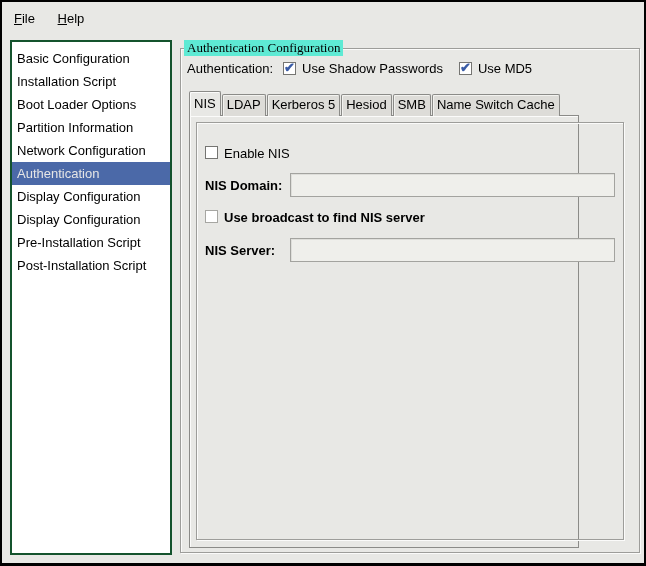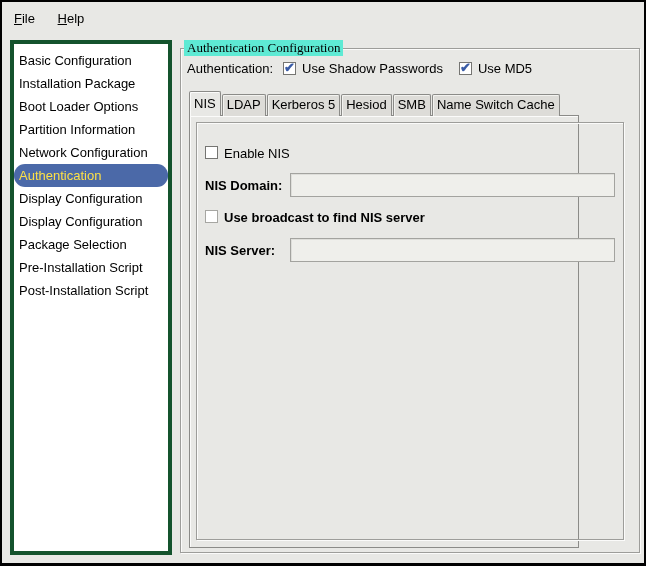--- a/index.html
+++ b/index.html
@@ -19,28 +19,28 @@
   .menubar {
     position:absolute; left:0; top:0; right:16px; height:34px;
     padding:9px 0 0 12px; box-sizing:border-box;
   }
   .menu-item { display:inline-block; margin-right:19px; cursor:default; }
   .menu-item .mn { text-decoration:underline; }
   
   .sidebar {
     position:absolute; left:8px; top:38px; width:162px; height:515px;
     box-sizing:border-box;
-    background:#fff; border:4px solid #14532d;
+    background:#fff; border:2px solid #14532d;
     padding-top:5px; overflow:hidden;
   }
   .side-item {
     height:23px; line-height:23px; padding-left:5px;
     white-space:nowrap; cursor:default;
   }
-  .side-item.selected { background:#4b69a8; color:#fde047;border-radius:11px; }
+  .side-item.selected { background:#4b69a8; color:#e5e5e5; }
   
   .group {
     position:absolute; box-sizing:border-box;
     border:1px solid #9d9d9a;
     box-shadow:1px 1px 0 #fbfbfa, inset 1px 1px 0 #fbfbfa;
   }
   .legend {
     position:absolute; top:-9px; left:3px;
     background:#5eead4; padding:0 3px; line-height:16px;
     white-space:nowrap;
@@ -111,28 +111,27 @@
 
 <div class="window">
 
   <div class="menubar">
     <span class="menu-item"><span class="mn">F</span><span>ile</span></span>
     <span class="menu-item"><span class="mn">H</span><span>elp</span></span>
   </div>
 
   <div class="sidebar">
     <div class="side-item">Basic Configuration</div>
-    <div class="side-item">Installation Package</div>
+    <div class="side-item">Installation Script</div>
     <div class="side-item">Boot Loader Options</div>
     <div class="side-item">Partition Information</div>
     <div class="side-item">Network Configuration</div>
     <div class="side-item selected">Authentication</div>
     <div class="side-item">Display Configuration</div>
     <div class="side-item">Display Configuration</div>
-    <div class="side-item">Package Selection</div>
     <div class="side-item">Pre-Installation Script</div>
     <div class="side-item">Post-Installation Script</div>
   </div>
 
   <div class="group main-group">
     <span class="legend">Authentication Configuration</span>
 
     <div class="auth-row">
       <span class="row-label">Authentication:</span>
       <span class="cb-group">

